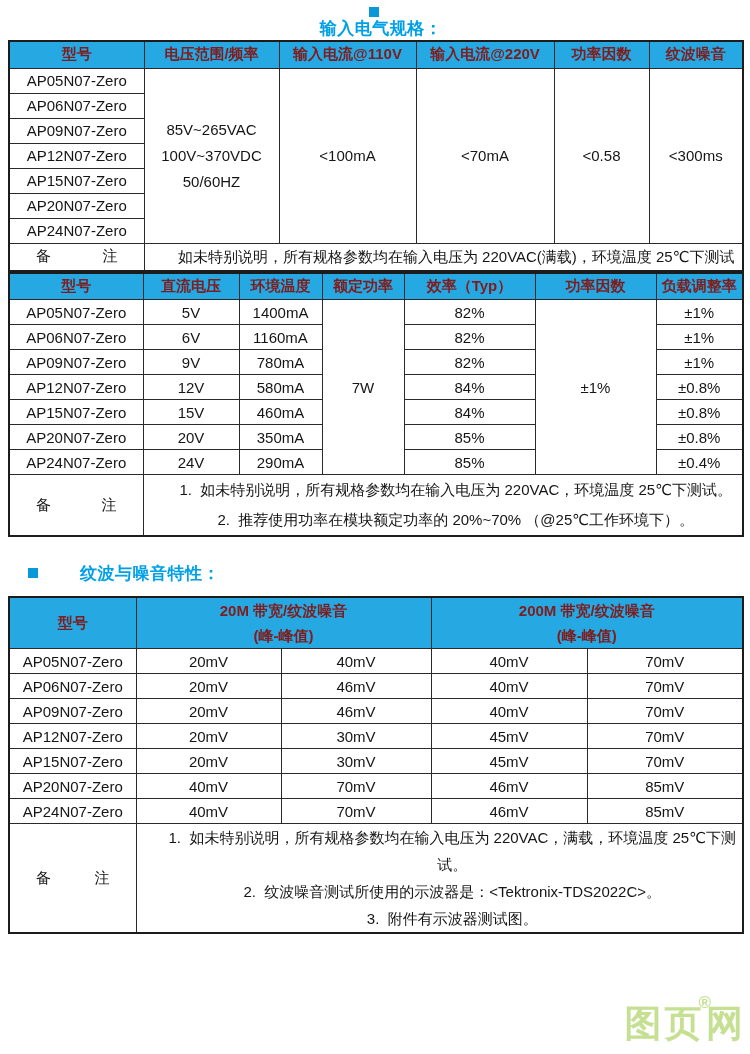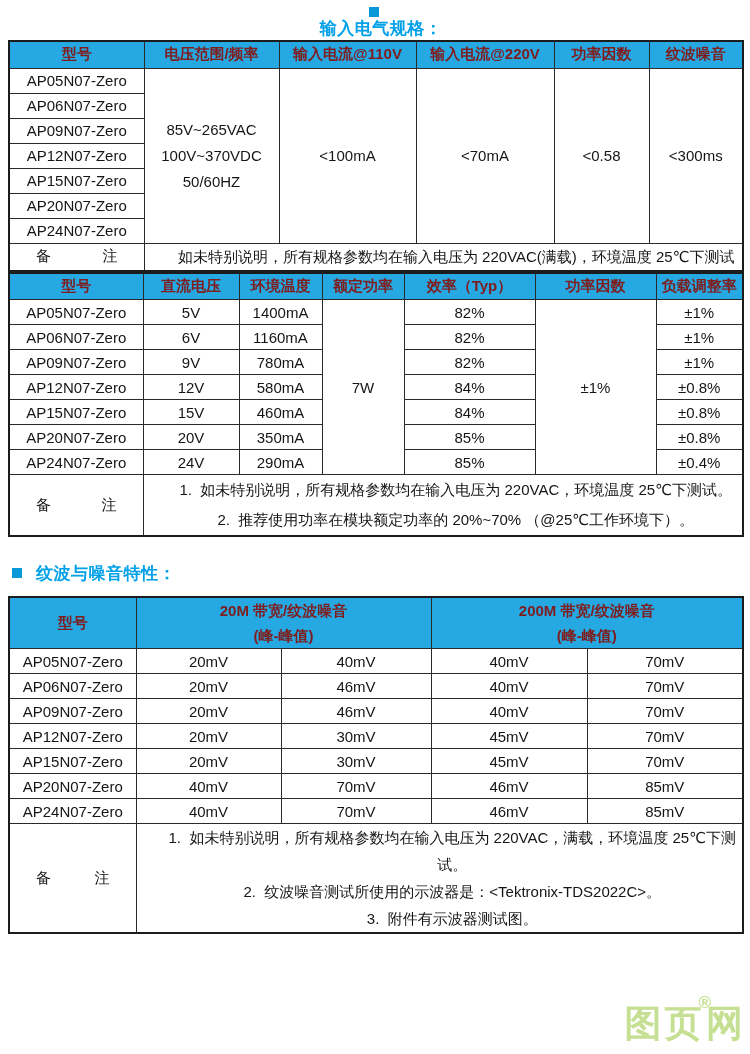--- a/index.html
+++ b/index.html
@@ -26,21 +26,21 @@
     letter-spacing: 0.5px;
   }
   .section-title .bullet {
     width: 10px; height: 10px;
     background: #0999D8;
     margin-right: 14px;
     flex: none;
   }
   .st-1 { margin: 7px 0 13px 0; flex-direction: column; }
   .st-2 { margin: 44px 0 13px 0; }
-  .st-3 { margin: 26px 0 13px 0; }
+  .st-3 { margin: 26px 0 13px 16px; gap: 28px; }
 
   table.spec {
     border-collapse: collapse;
     table-layout: fixed;
     width: 734px;
     margin-left: 8px;
     border: 2px solid #1c1c1c;
   }
   .spec th, .spec td {
     border: 1px solid #2a2a2a;

